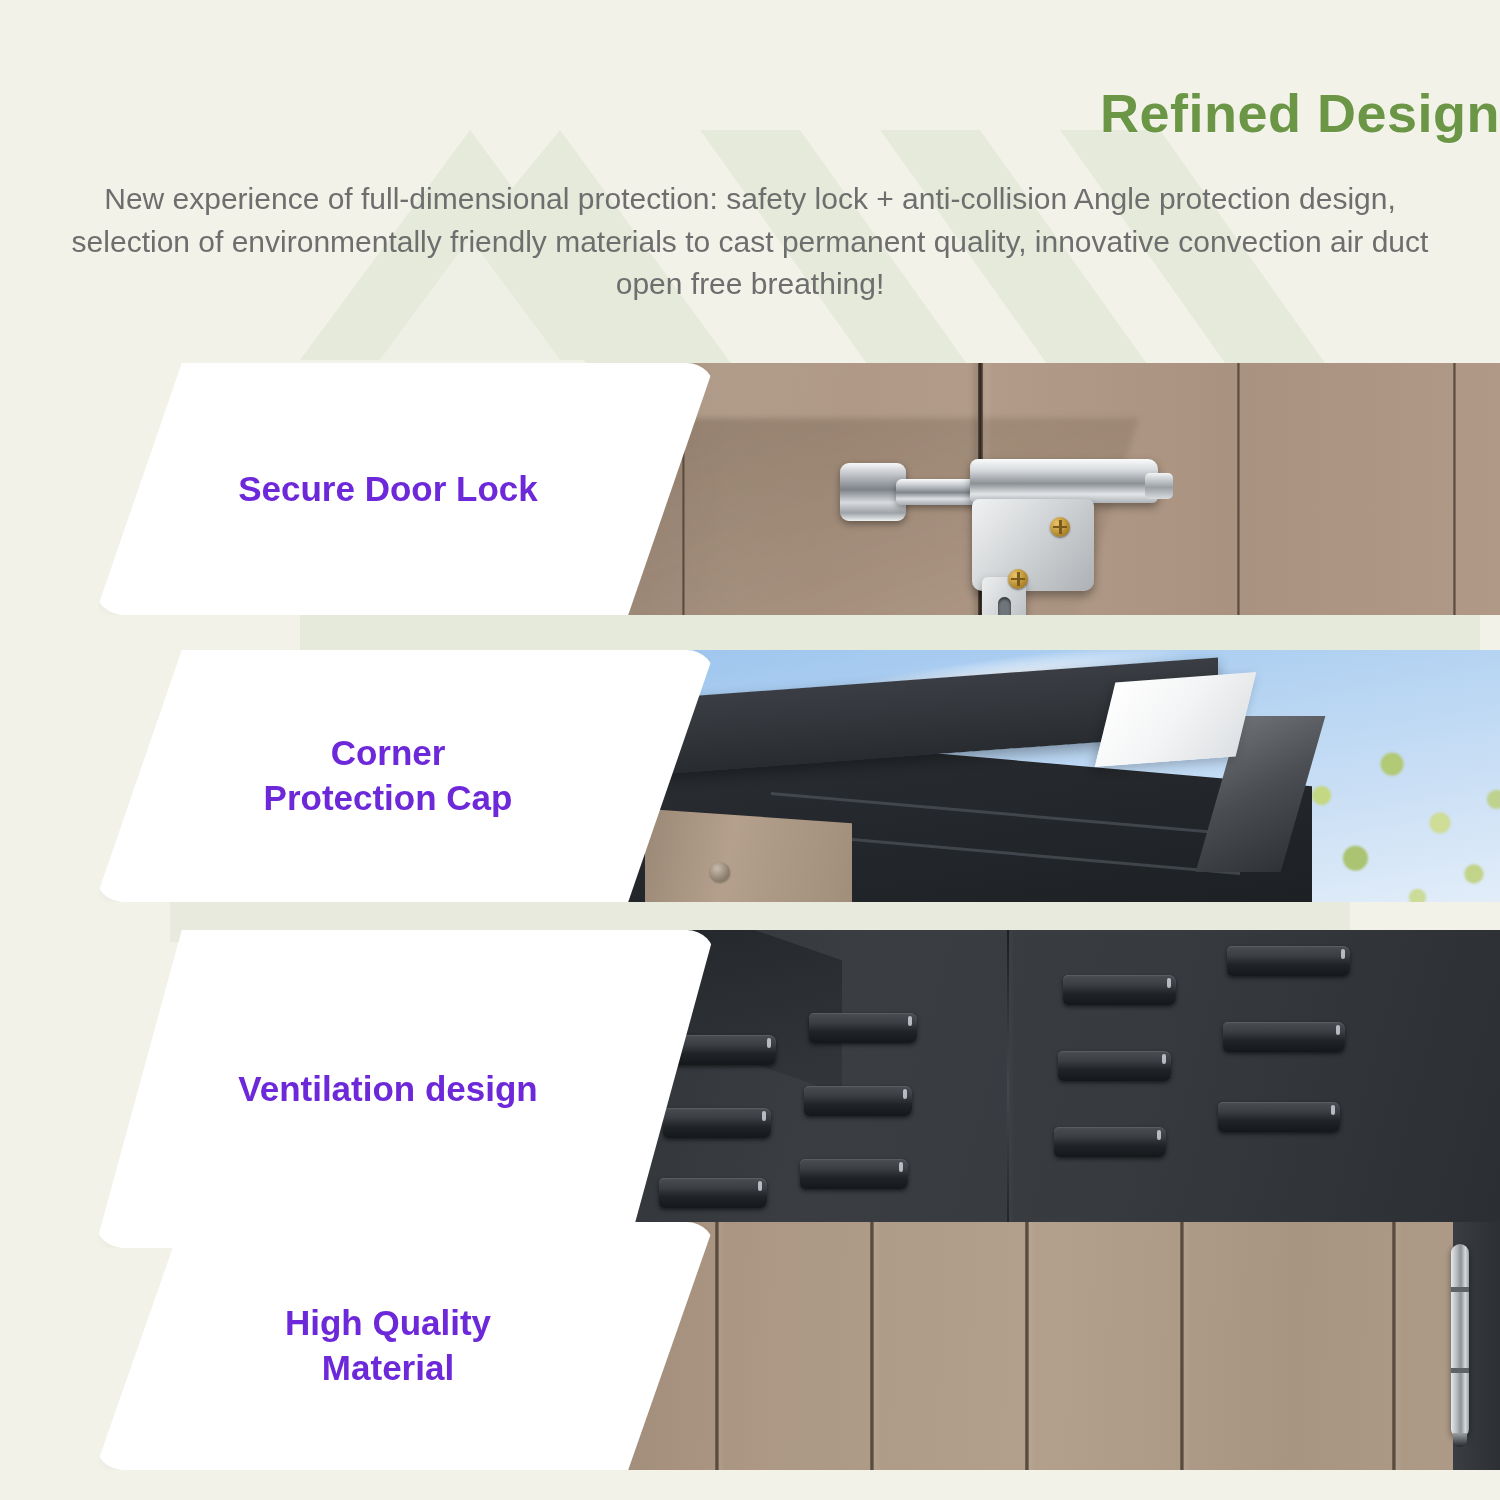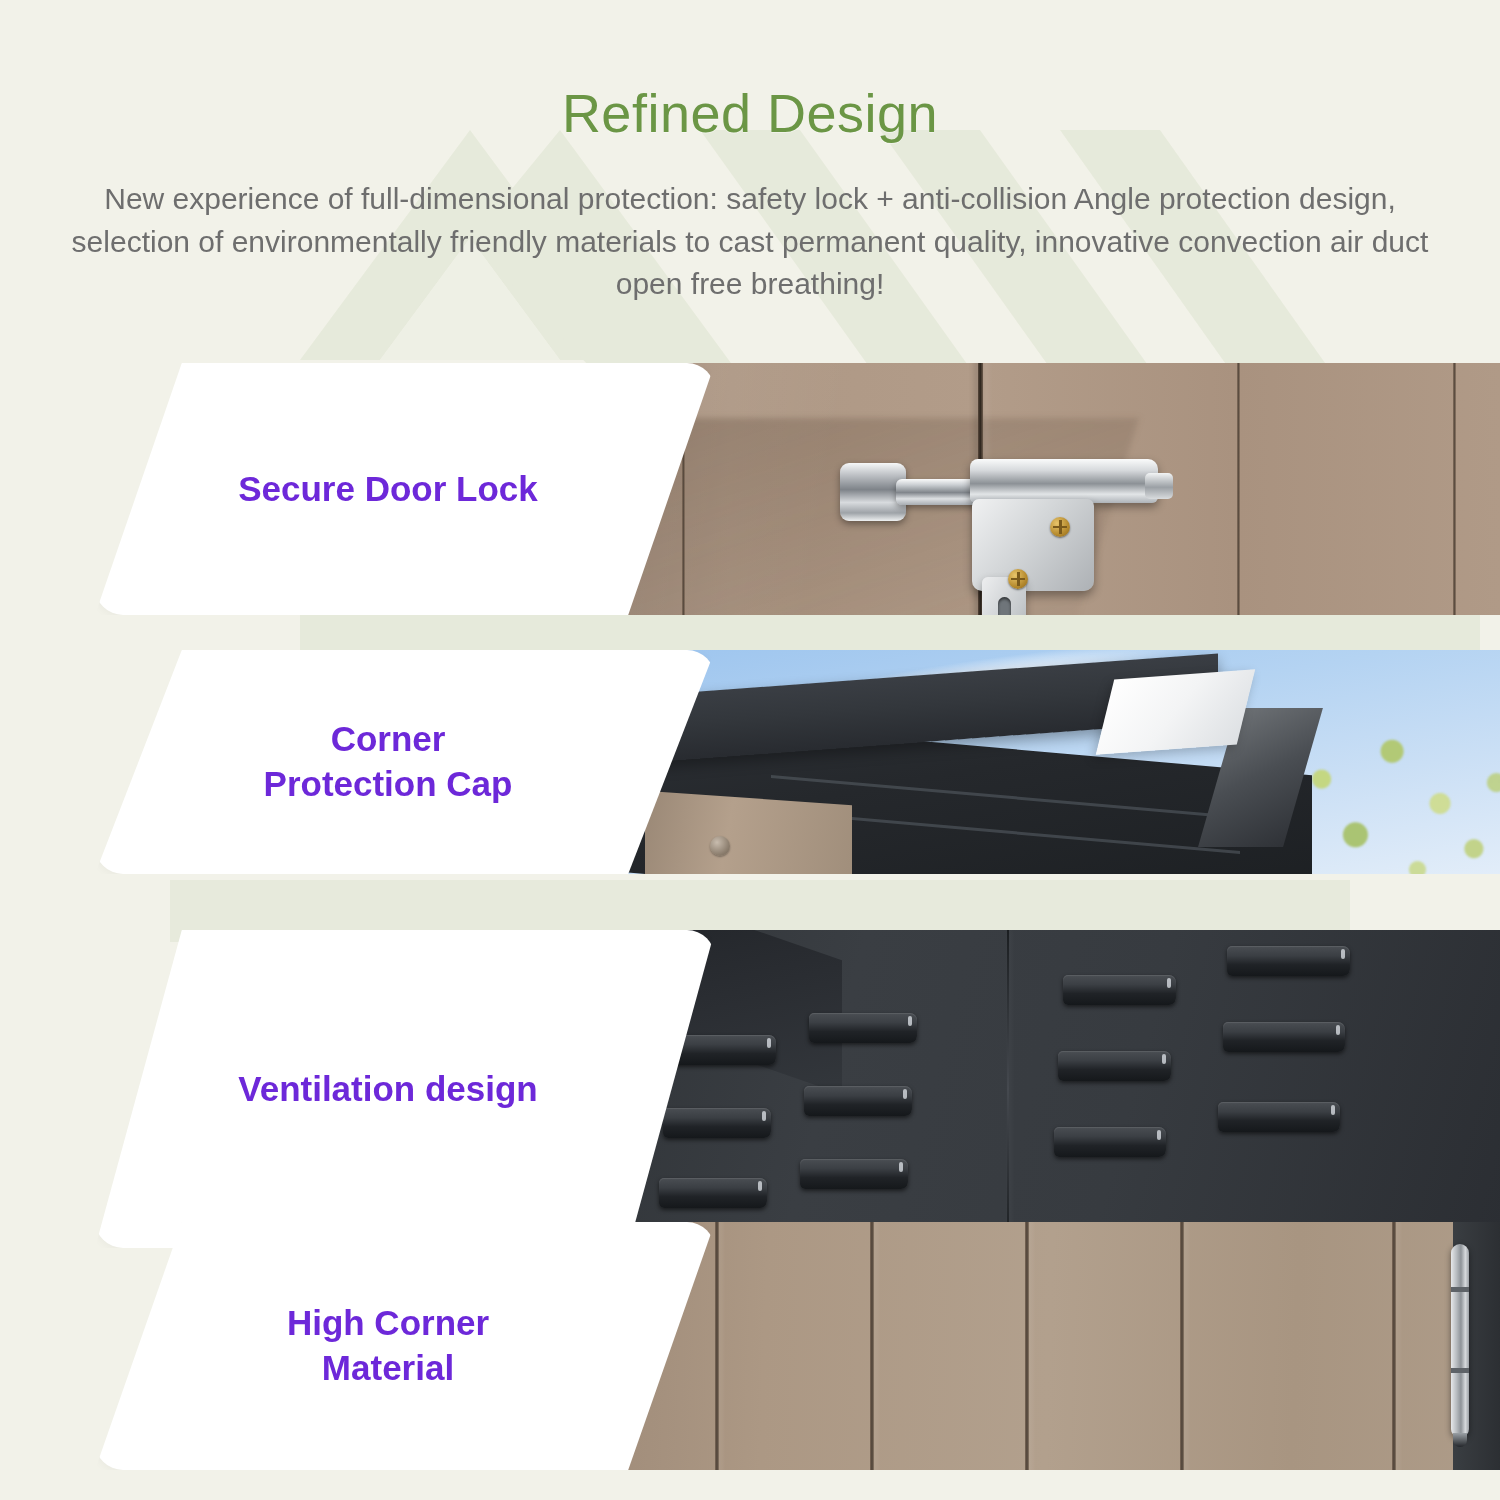--- a/index.html
+++ b/index.html
@@ -12,42 +12,42 @@
   }
 
   
   #watermark {
     position:absolute; inset:0; z-index:0; pointer-events:none;
   }
 
   
   #header { position:absolute; top:0; left:0; width:1500px; z-index:3; }
   #page-title {
-    text-align:center;
+    text-align:right;
     font-size:54px;
-    font-weight:normal;
+    font-weight:bold;
     color:#6B9645;
     letter-spacing:0.5px;
     margin-top:82px;
     text-shadow: 0 1px 0 rgba(255,255,255,.4);
   }
   #page-subtitle {
     text-align:center;
     font-size:30px;
     line-height:1.42;
     color:#6E6E6E;
     width:1400px;
     margin:34px auto 0 auto;
     font-weight:400;
   }
 
   
   .feature-row { position:absolute; left:0; width:1500px; z-index:2; }
   #row-0 { top:363px;  height:252px; }
-  #row-1 { top:650px;  height:224px; }
+  #row-1 { top:650px;  height:252px; }
   #row-2 { top:930px;  height:318px; }
   #row-3 { top:1222px; height:248px; }
 
   
   .label-card {
     position:absolute;
     top:0; left:95px;
     width:620px; height:100%;
     background:#FFFFFF;
     border-radius:28px;
@@ -413,16 +413,16 @@
       <div class="dark-side"></div>
       <div class="hinge">
         <div class="hinge-knuckle" style="top:22%;"></div>
         <div class="hinge-knuckle" style="top:64%;"></div>
         <div class="hinge-pin-bottom"></div>
       </div>
     </div>
   </div>
 
   <div class="label-card">
-    <div class="label-text">High Corner
+    <div class="label-text">High Quality
 Material</div>
   </div>
 </section>
 
 </body></html>

